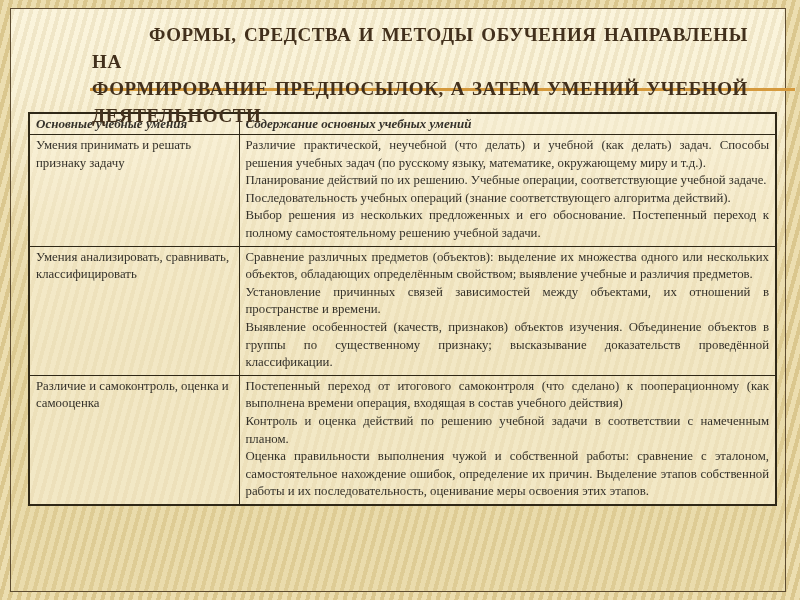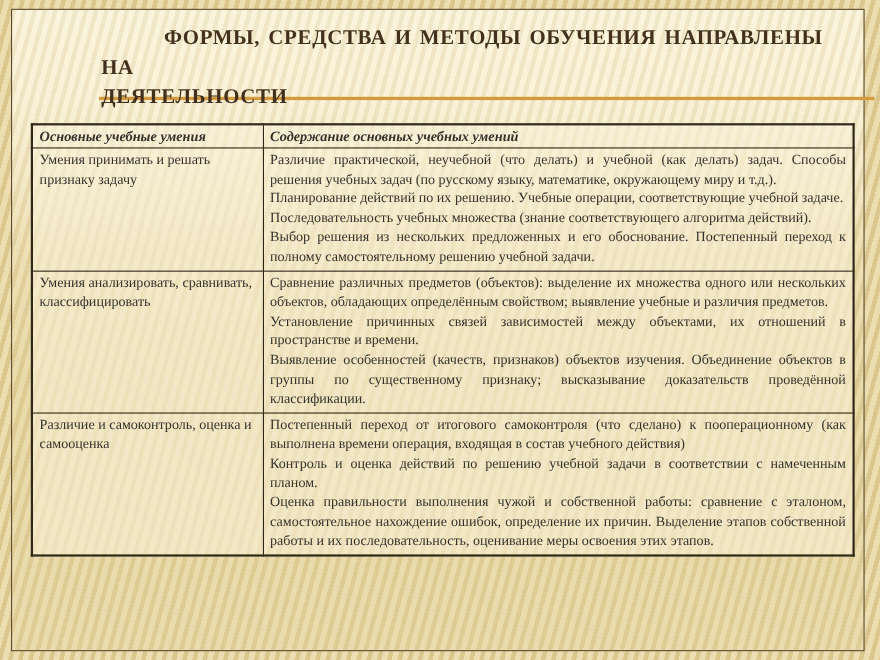--- a/index.html
+++ b/index.html
@@ -76,41 +76,42 @@
 <body>
 
 <div class="slide">
 
   <div class="panel"></div>
 
   <div class="accent-line" style="background: rgb(213, 154, 61);"></div>
 
   <div class="title-block" style="color: rgb(66, 48, 28);">
     <div class="t-line t-just t-indent">ФОРМЫ, СРЕДСТВА И МЕТОДЫ ОБУЧЕНИЯ НАПРАВЛЕНЫ НА</div>
+    <div class="t-line t-just">ФОРМИРОВАНИЕ ПРЕДПОСЫЛОК, А ЗАТЕМ УМЕНИЙ УЧЕБНОЙ</div>
     <div class="t-line">ДЕЯТЕЛЬНОСТИ</div>
   </div>
 
   <table class="skills">
     <colgroup>
         <col class="c1">
         <col class="c2">
       </colgroup>
     <thead>
       <tr>
         <th>Основные учебные умения</th>
         <th>Содержание  основных учебных умений</th>
       </tr>
     </thead>
     <tbody>
       <tr>
         <td class="skill-cell">Умения принимать и решать признаку задачу</td>
         <td class="content-cell">
           <p>Различие практической, неучебной (что делать) и учебной (как делать) задач. Способы решения учебных задач (по русскому языку, математике, окружающему миру и т.д.).</p>
           <p>Планирование действий по их решению. Учебные операции, соответствующие учебной задаче.</p>
-          <p>Последовательность учебных множества (знание соответствующего алгоритма действий).</p>
+          <p>Последовательность учебных операций (знание соответствующего алгоритма действий).</p>
           <p>Выбор решения из нескольких предложенных и его обоснование. Постепенный переход к полному самостоятельному решению учебной задачи.</p>
         </td>
       </tr>
       <tr>
         <td class="skill-cell">Умения анализировать, сравнивать, классифицировать</td>
         <td class="content-cell">
           <p>Сравнение различных предметов (объектов): выделение их множества одного или нескольких объектов, обладающих определённым свойством; выявление учебные и различия предметов.</p>
           <p>Установление причинных связей зависимостей между объектами, их отношений в пространстве и времени.</p>
           <p>Выявление особенностей (качеств, признаков) объектов изучения. Объединение объектов в группы по существенному признаку; высказывание доказательств проведённой классификации.</p>
         </td>

